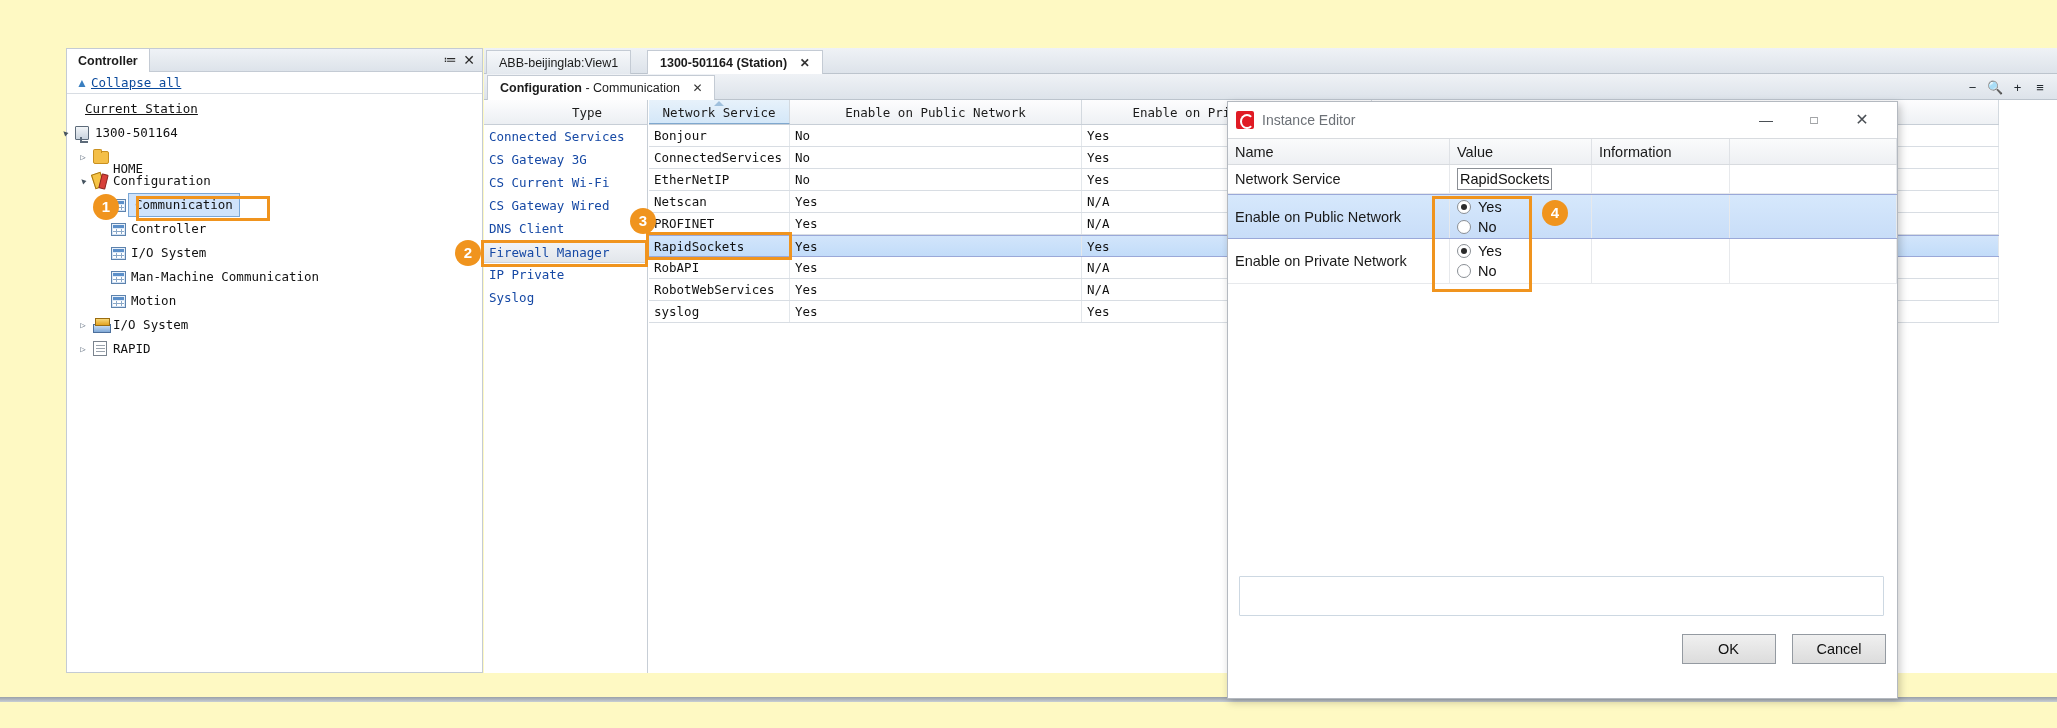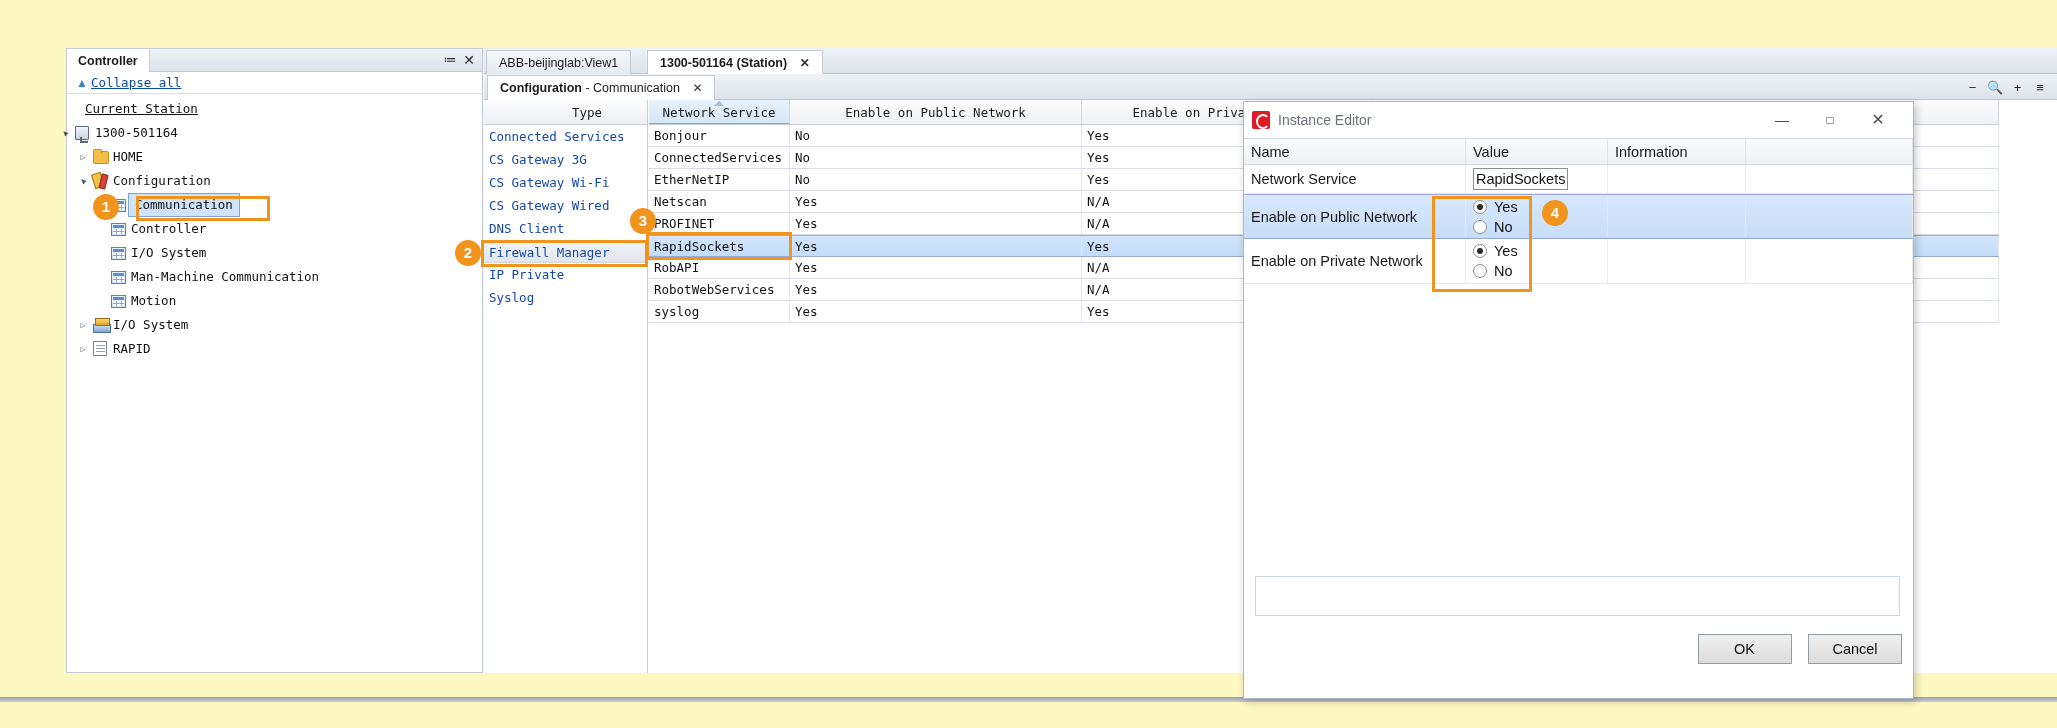--- a/index.html
+++ b/index.html
@@ -262,21 +262,20 @@
   }
   .w1 { width: 141px; } .w2 { width: 292px; } .w3 { width: 290px; } .w4 { width: 627px; }
 
   
   #dialog {
     position: absolute; left: 1227px; top: 101px; width: 671px; height: 598px;
     background: #ffffff;
     border: 1px solid #b4b9c0;
     box-shadow: 2px 3px 8px rgba(0,0,0,0.22);
     z-index: 50;
-    margin-left: 16px;
   }
   #dlg-title {
     position: relative; height: 36px; background:#ffffff;
     border-bottom: none;
   }
   #dlg-app-icon {
     position:absolute; left: 8px; top: 9px; width: 18px; height: 18px;
     background: #e01b24; border-radius: 2px;
   }
   #dlg-app-icon::after {
@@ -374,21 +373,21 @@
         <span class="tw tlabel" style="left: 18px; text-decoration: underline;">Current Station</span>
       </div>
       <div class="tnode">
         <span class="tw expander open" style="left: -8px; transform: rotate(-135deg); font-size: 8px;">▶</span>
         <span class="tw ticon" style="left: 8px;"><span class="ic ic-ctrl"></span></span>
         <span class="tw tlabel" style="left: 28px;">1300-501164</span>
       </div>
       <div class="tnode">
         <span class="tw expander" style="left: 10px;">▷</span>
         <span class="tw ticon" style="left: 26px;"><span class="ic ic-folder"></span></span>
-        <span class="tw tlabel" style="left: 46px;">HOME</span>
+        <span class="tw tlabel" style="left: 46px; margin-top: 12px;">HOME</span>
       </div>
       <div class="tnode">
         <span class="tw expander open" style="left: 10px; transform: rotate(-135deg); font-size: 8px;">▶</span>
         <span class="tw ticon" style="left: 26px;"><span class="ic ic-config"></span></span>
         <span class="tw tlabel" style="left: 46px;">Configuration</span>
       </div>
       <div class="tnode">
         <span class="tw ticon" style="left: 44px;"><span class="ic ic-grid"></span></span>
         <span class="tw tlabel tsel" style="left: 64px; line-height: 22px;">Communication</span>
       </div>
@@ -443,21 +442,21 @@
       <span class="wt">+</span>
       <span class="wt">≡</span>
     </div>
   </div>
 
   <div id="type-panel">
     <div id="type-header">Type</div>
     <div id="type-items">
         <div class="type-item"><span>Connected Services</span></div>
         <div class="type-item"><span>CS Gateway 3G</span></div>
-        <div class="type-item"><span>CS Gateway Wi-Fi</span></div>
+        <div class="type-item"><span>CS Current Wi-Fi</span></div>
         <div class="type-item"><span>CS Gateway Wired</span></div>
         <div class="type-item"><span>DNS Client</span></div>
         <div class="type-item selected"><span>Firewall Manager</span></div>
         <div class="type-item"><span>IP Private</span></div>
         <div class="type-item"><span>Syslog</span></div>
       </div>
   </div>
 
   <div id="grid">
     <div id="grid-header">

